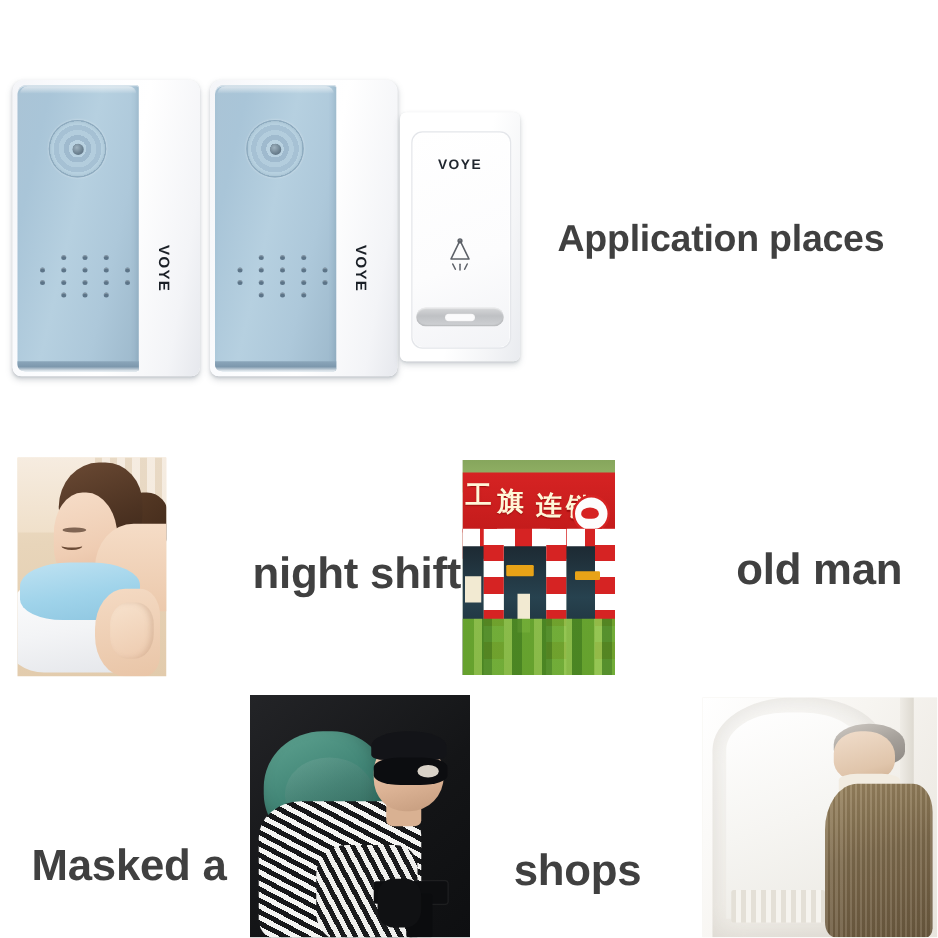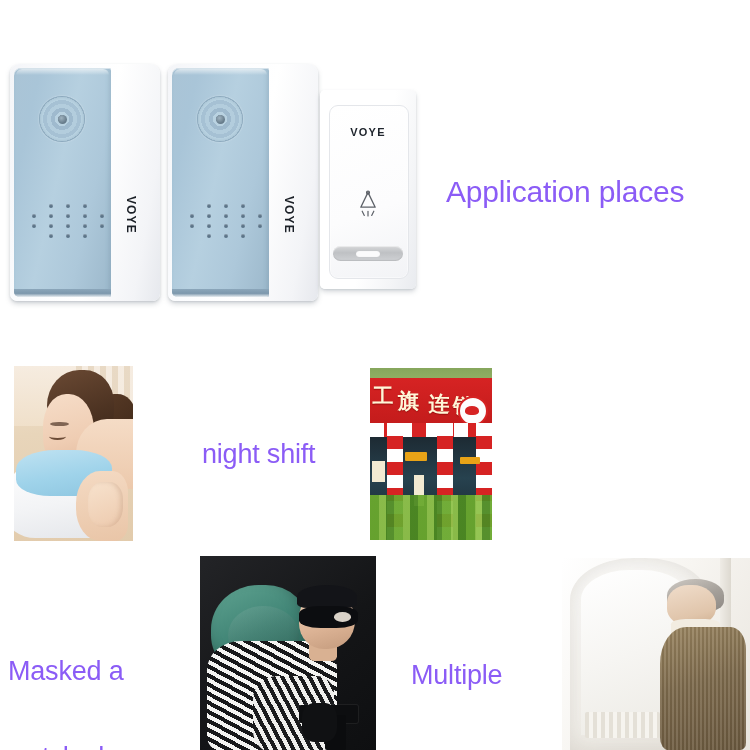--- a/index.html
+++ b/index.html
@@ -15,29 +15,30 @@
     position: relative;
     width: 750px;
     height: 750px;
     background: #ffffff;
     overflow: hidden;
   }
 
   
   .label {
     position: absolute;
-    color: #8b5cf6;
+    color: #404040;
     font-family: "Liberation Sans", sans-serif;
-    font-weight: 400;
+    font-weight: 700;
     letter-spacing: -0.2px;
     white-space: pre;
     line-height: 1.06;
+    text-align: center;
   }
   .label-hero  { font-size: 30px; }
-  .label-cap   { font-size: 27px; }
+  .label-cap   { font-size: 35px; }
 
   
   #product-group {
     position: absolute;
     left: 0; top: 0;
     width: 430px; height: 330px;
   }
 
   
   .receiver {
@@ -651,20 +652,21 @@
       <div class="pillar p3"></div>
       <div class="sign-sm" style="left:29%; top:49%; width:18%; height:5%;"></div>
       <div class="sign-sm" style="left:74%; top:52%; width:16%; height:4%;"></div>
       <div class="poster" style="left:2%;  top:54%; width:10%; height:12%;"></div>
       <div class="poster" style="left:36%; top:62%; width:8%;  height:18%;"></div>
       <div class="greens"></div>
     </div>
     <span class="sr-only">Red and white checkered Chinese chain store front</span>
   </div>
 
+  <div class="label label-cap" style="left:589px; top:437px;">old man</div>
 
   <div class="label label-cap" style="left:8px; top:600px;">
     <div>Masked a</div>
     <div>watch shop</div>
   </div>
 
   <div class="photo ph-thief" style="left:200px; top:556px; width:176px; height:194px;">
     <div class="photo-inner">
       <div class="bg-dark"></div>
       <div class="sack"></div>
@@ -676,21 +678,20 @@
       <div class="mask"></div>
       <div class="sleeve"></div>
       <div class="gun"></div>
       <div class="gun2"></div>
       <div class="glove"></div>
     </div>
     <span class="sr-only">Masked burglar in striped shirt carrying a green sack</span>
   </div>
 
   <div class="label label-cap" style="left:411px; top:604px;">
-    <div>Multiple</div>
     <div>shops</div>
   </div>
 
   <div class="photo ph-old" style="left:562px; top:558px; width:188px; height:192px;">
     <div class="photo-inner">
       <div class="bright"></div>
       <div class="arch"></div>
       <div class="glass"></div>
       <div class="rail"></div>
       <div class="frame-r"></div>

